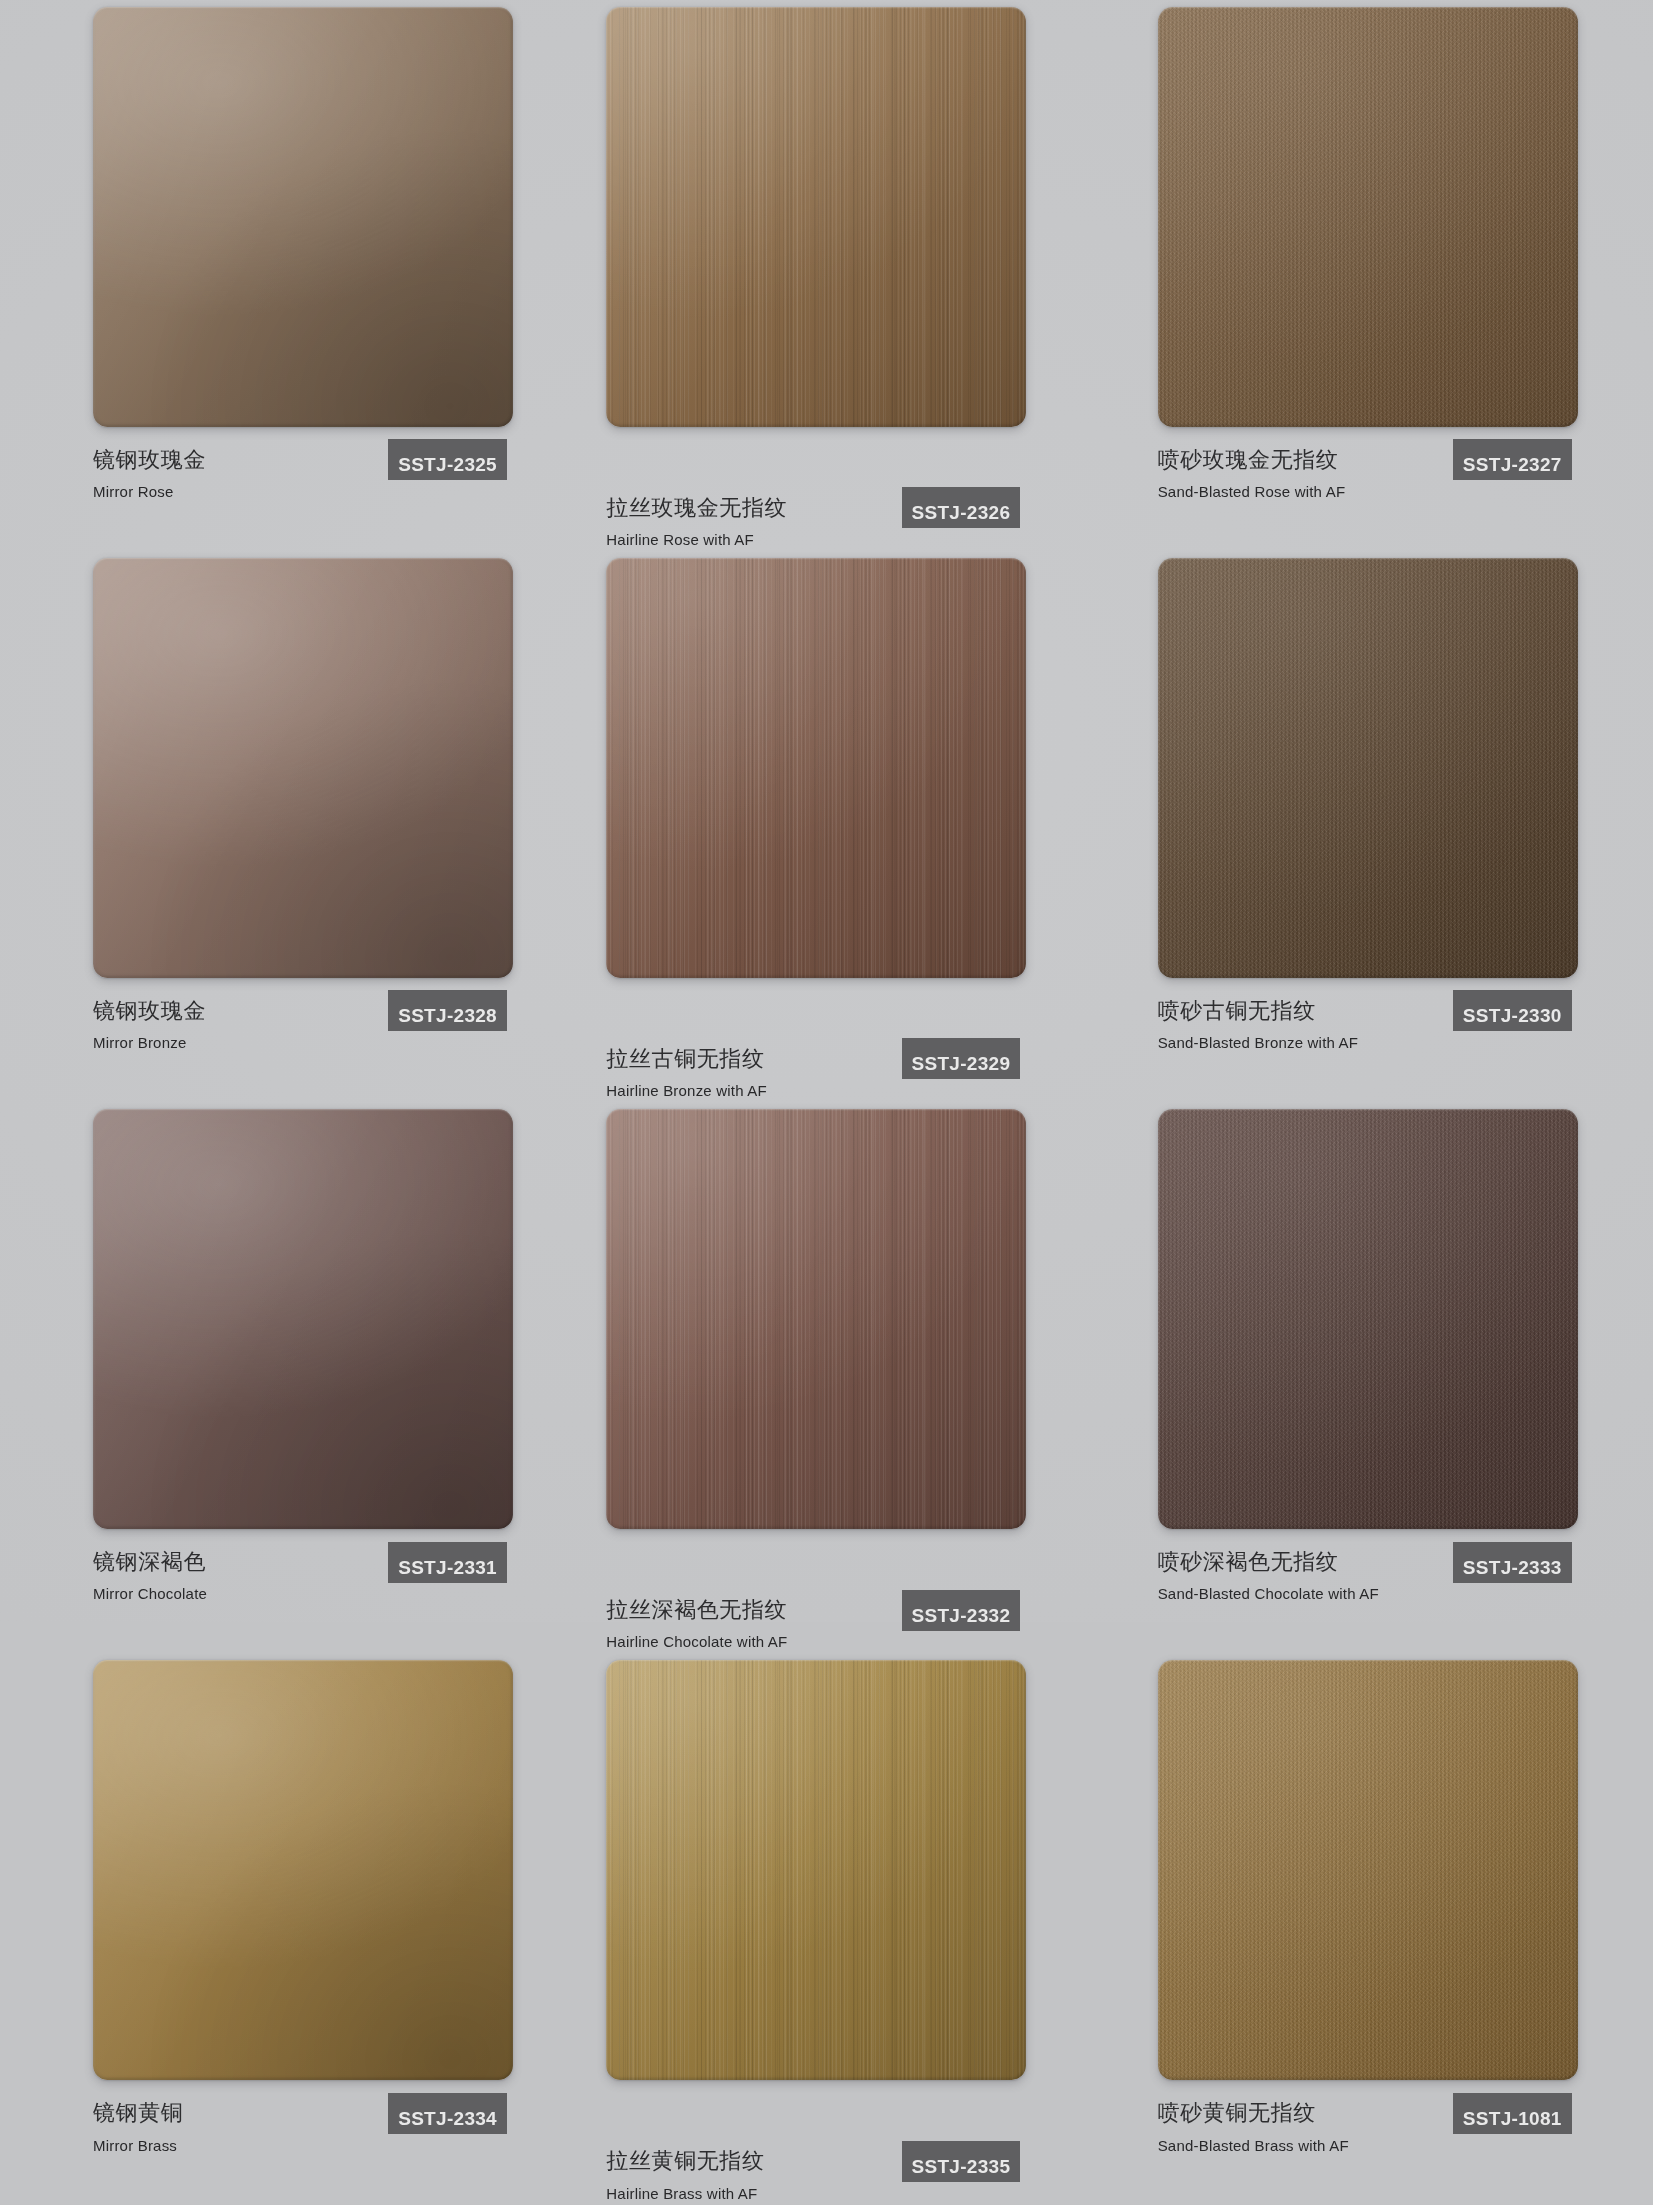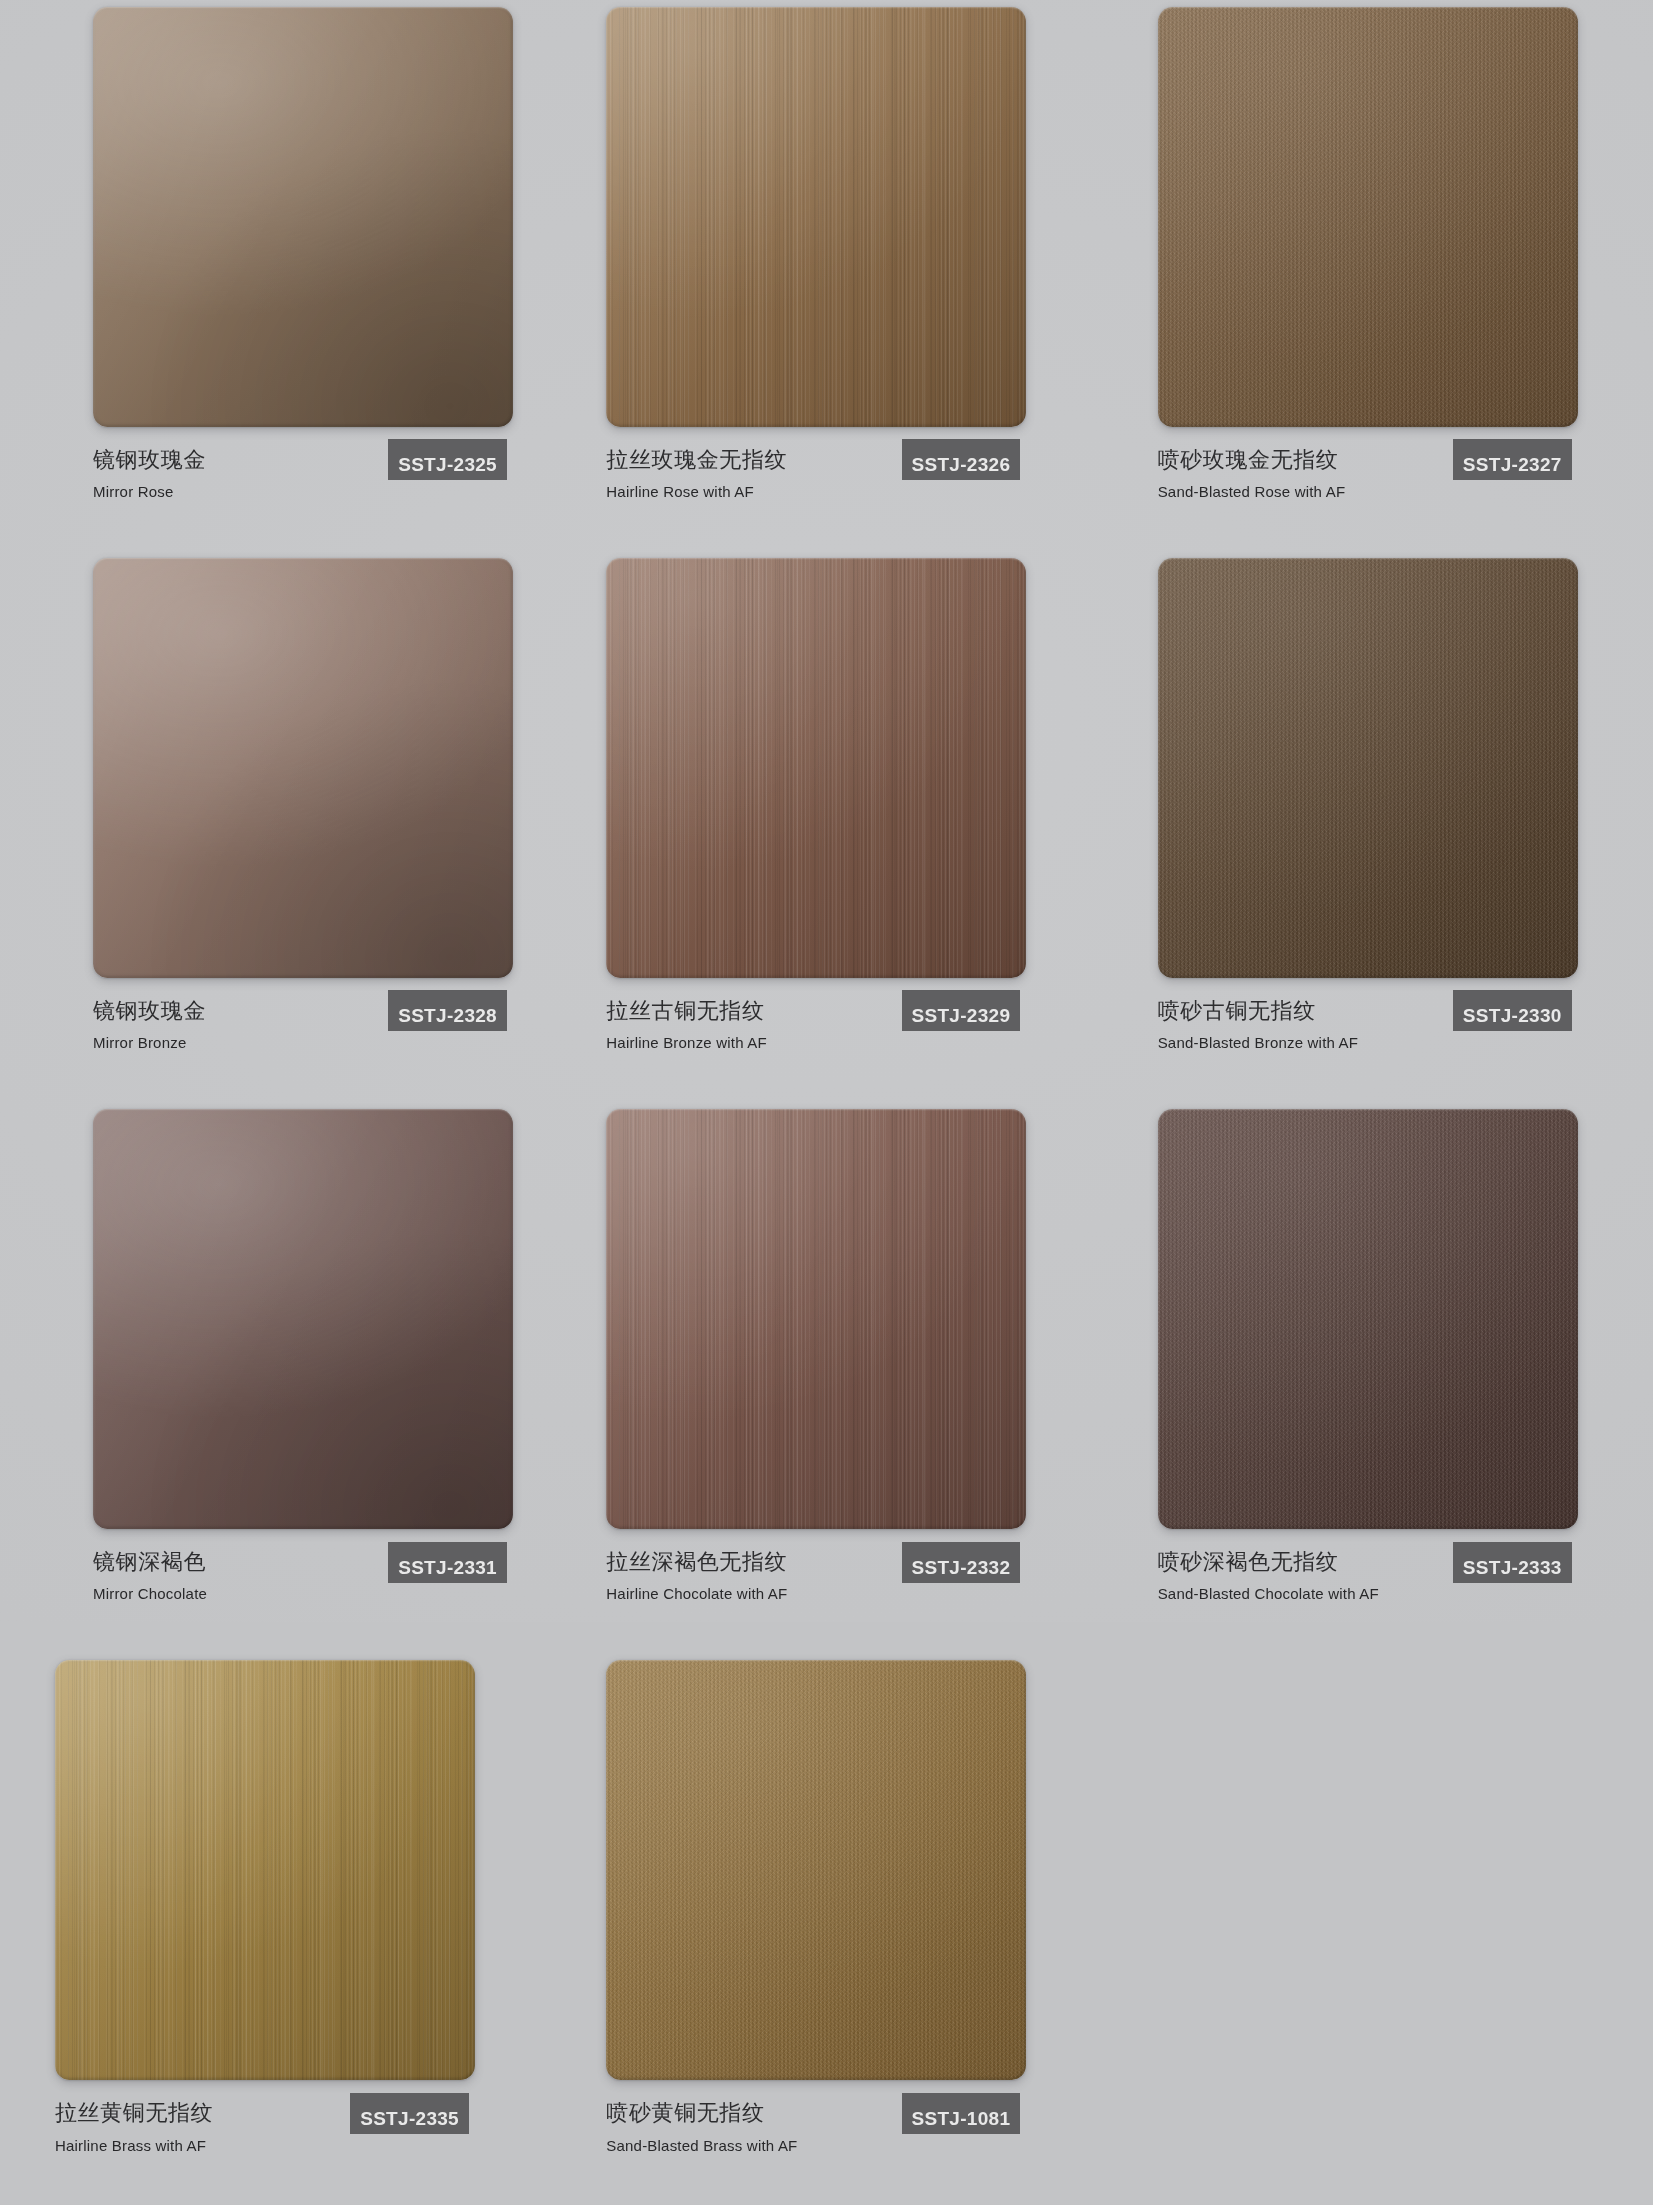--- a/index.html
+++ b/index.html
@@ -36,21 +36,21 @@
 
   .cell {
     position: relative;
     box-sizing: border-box;
     padding: 6.6px 0 0 0;
     display: flex;
     flex-direction: column;
     align-items: flex-start;
   }
   .cell.c0 { padding-left: 93px; }
-  .cell.c1 { padding-left: 55px; }
+  .cell.c1 { padding-left: 55px; gap: 48px; }
   .cell.c2 { padding-left: 55px; }
 
   
   .swatch-wrap {
     position: relative;
     width: 420px;
     height: 420px;
     border-radius: 14.3px;
     overflow: hidden;
     box-shadow:
@@ -334,20 +334,35 @@
           <div class="edgelight"></div>
         </div>
         <div class="labels">
           <div class="row-top">
             <div class="cn">喷砂深褐色无指纹</div>
             <div class="code-badge">SSTJ-2333</div>
           </div>
           <div class="en">Sand-Blasted Chocolate with AF</div>
         </div>
       </div>
+      <div class="cell c0">
+        <div class="swatch-wrap fin-mirror">
+          <div class="swatch" style="background: linear-gradient(150deg, rgb(173, 143, 86) 0%, rgb(155, 125, 70) 46%, rgb(134, 106, 56) 100%);"></div>
+          <div class="tex"></div>
+          <div class="sheen"></div>
+          <div class="edgelight"></div>
+        </div>
+        <div class="labels">
+          <div class="row-top">
+            <div class="cn">镜钢黄铜</div>
+            <div class="code-badge">SSTJ-2334</div>
+          </div>
+          <div class="en">Mirror Brass</div>
+        </div>
+      </div>
       <div class="cell c1">
         <div class="swatch-wrap fin-hairline">
           <div class="swatch" style="background: linear-gradient(150deg, rgb(176, 148, 85) 0%, rgb(156, 128, 67) 46%, rgb(132, 106, 53) 100%);"></div>
           <div class="tex"></div>
           <div class="sheen"></div>
           <div class="edgelight"></div>
         </div>
         <div class="labels">
           <div class="row-top">
             <div class="cn">拉丝黄铜无指纹</div>

